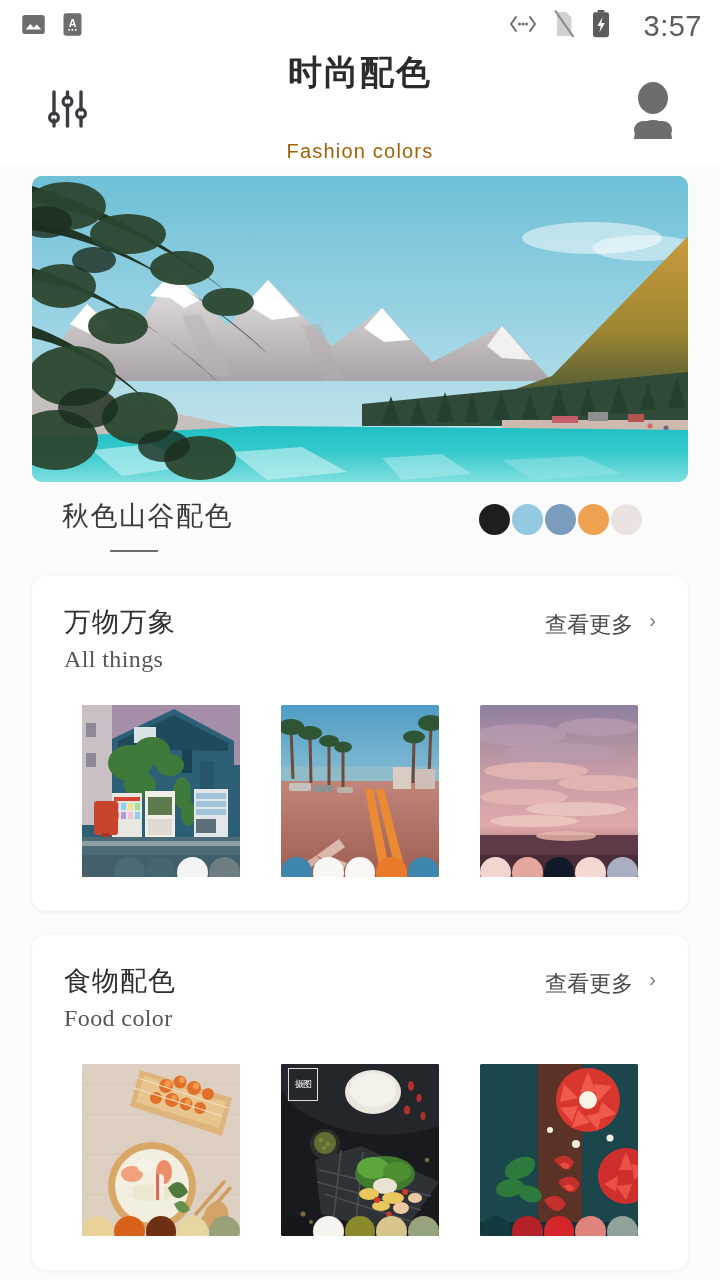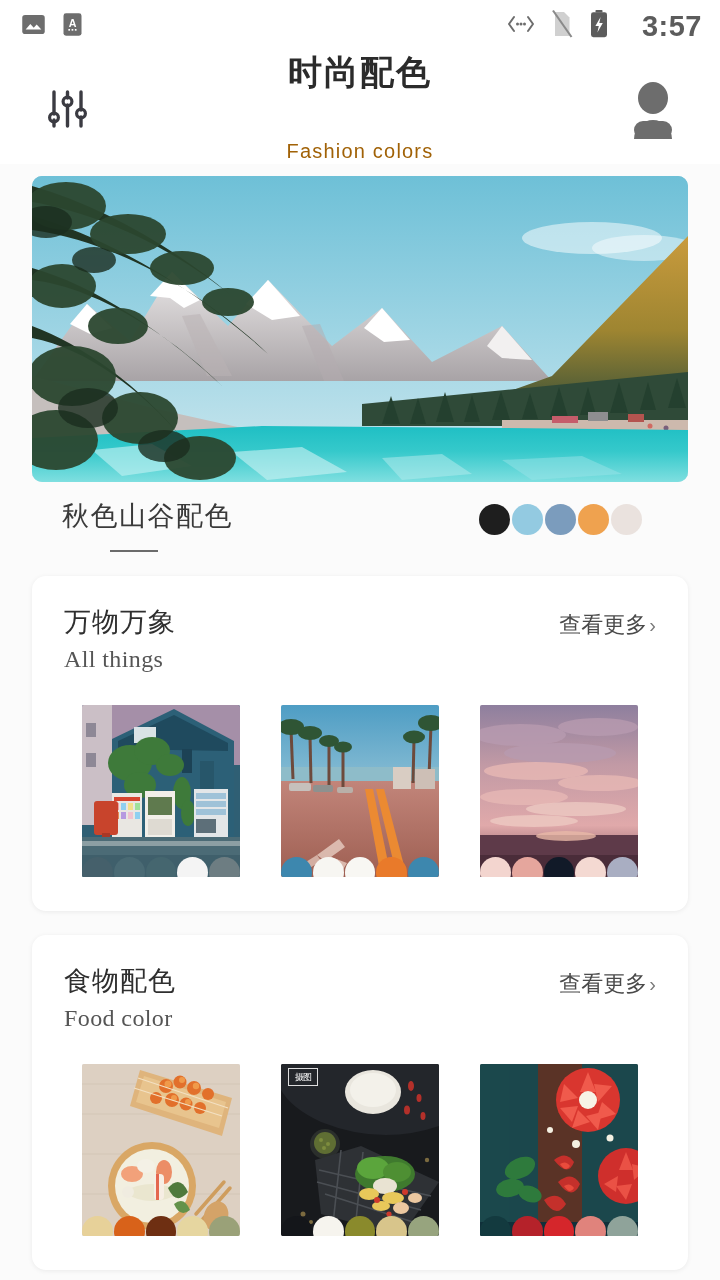--- a/index.html
+++ b/index.html
@@ -15,21 +15,21 @@
   .statusbar {
     height: 52px; width: 100%;
     display: flex; align-items: center;
     padding: 0 18px 0 20px;
     background: #ffffff;
   }
   .sb-left { display: flex; align-items: center; gap: 12px; }
   .sb-right { margin-left: auto; display: flex; align-items: center; gap: 14px; }
   .sb-icon { display: block; }
   .sb-time {
-    font-size: 29px; color: #5c5c5c; font-weight: 700;
+    font-size: 29px; color: #5c5c5c; font-weight: 400;
     letter-spacing: 0.5px; margin-left: 18px;
   }
 
   
   .header {
     height: 112px; width: 100%;
     display: flex; align-items: center;
     padding: 0 36px 0 38px;
     background: #ffffff;
     position: relative;
@@ -82,21 +82,21 @@
     box-shadow: 0 1px 5px rgba(0,0,0,0.07);
     padding: 28px 28px 34px 28px;
   }
   .section-head { display: flex; align-items: flex-start; padding: 0 4px 0 4px; }
   .sec-title-cn { font-size: 27px; font-weight: 400; color: #2f2f2f; letter-spacing: 1px; }
   .sec-title-en {
     font-family: "Liberation Serif", "DejaVu Serif", serif;
     font-size: 24px; color: #555; margin-top: 6px; letter-spacing: 0.4px;
   }
   .sec-more {
-    margin-left: auto; display: flex; align-items: center; gap: 2px;
+    margin-left: auto; display: flex; gap: 16px;
     font-size: 22px; color: #4a4a4a; padding-top: 6px;
   }
   .chev { font-size: 20px; color: #7a7a7a; line-height: 1; }
 
   .thumb-row {
     display: flex; justify-content: space-between;
     margin-top: 32px; padding: 0 22px;
   }
   .thumb {
     width: 158px; height: 172px;
@@ -104,21 +104,21 @@
     background: #ddd;
   }
   .thumb svg { display: block; width: 100%; height: 100%; }
   .thumb-palette {
     position: absolute; left: 0; right: 0; bottom: -11px;
     display: flex; justify-content: center; gap: 1px;
   }
   .thumb-dot { width: 31px; height: 31px; border-radius: 50%; }
   .watermark {
     position: absolute; left: 7px; top: 4px;
-    width: 30px; height: 18px;
+    width: 30px; height: 33px;
     border: 1px solid rgba(255,255,255,0.85);
     display: flex; align-items: center; justify-content: center;
     font-size: 9px; color: #fff; letter-spacing: -1px; overflow: hidden;
   }
 </style>
 </head>
 <body>
 
 <div id="app">
 

